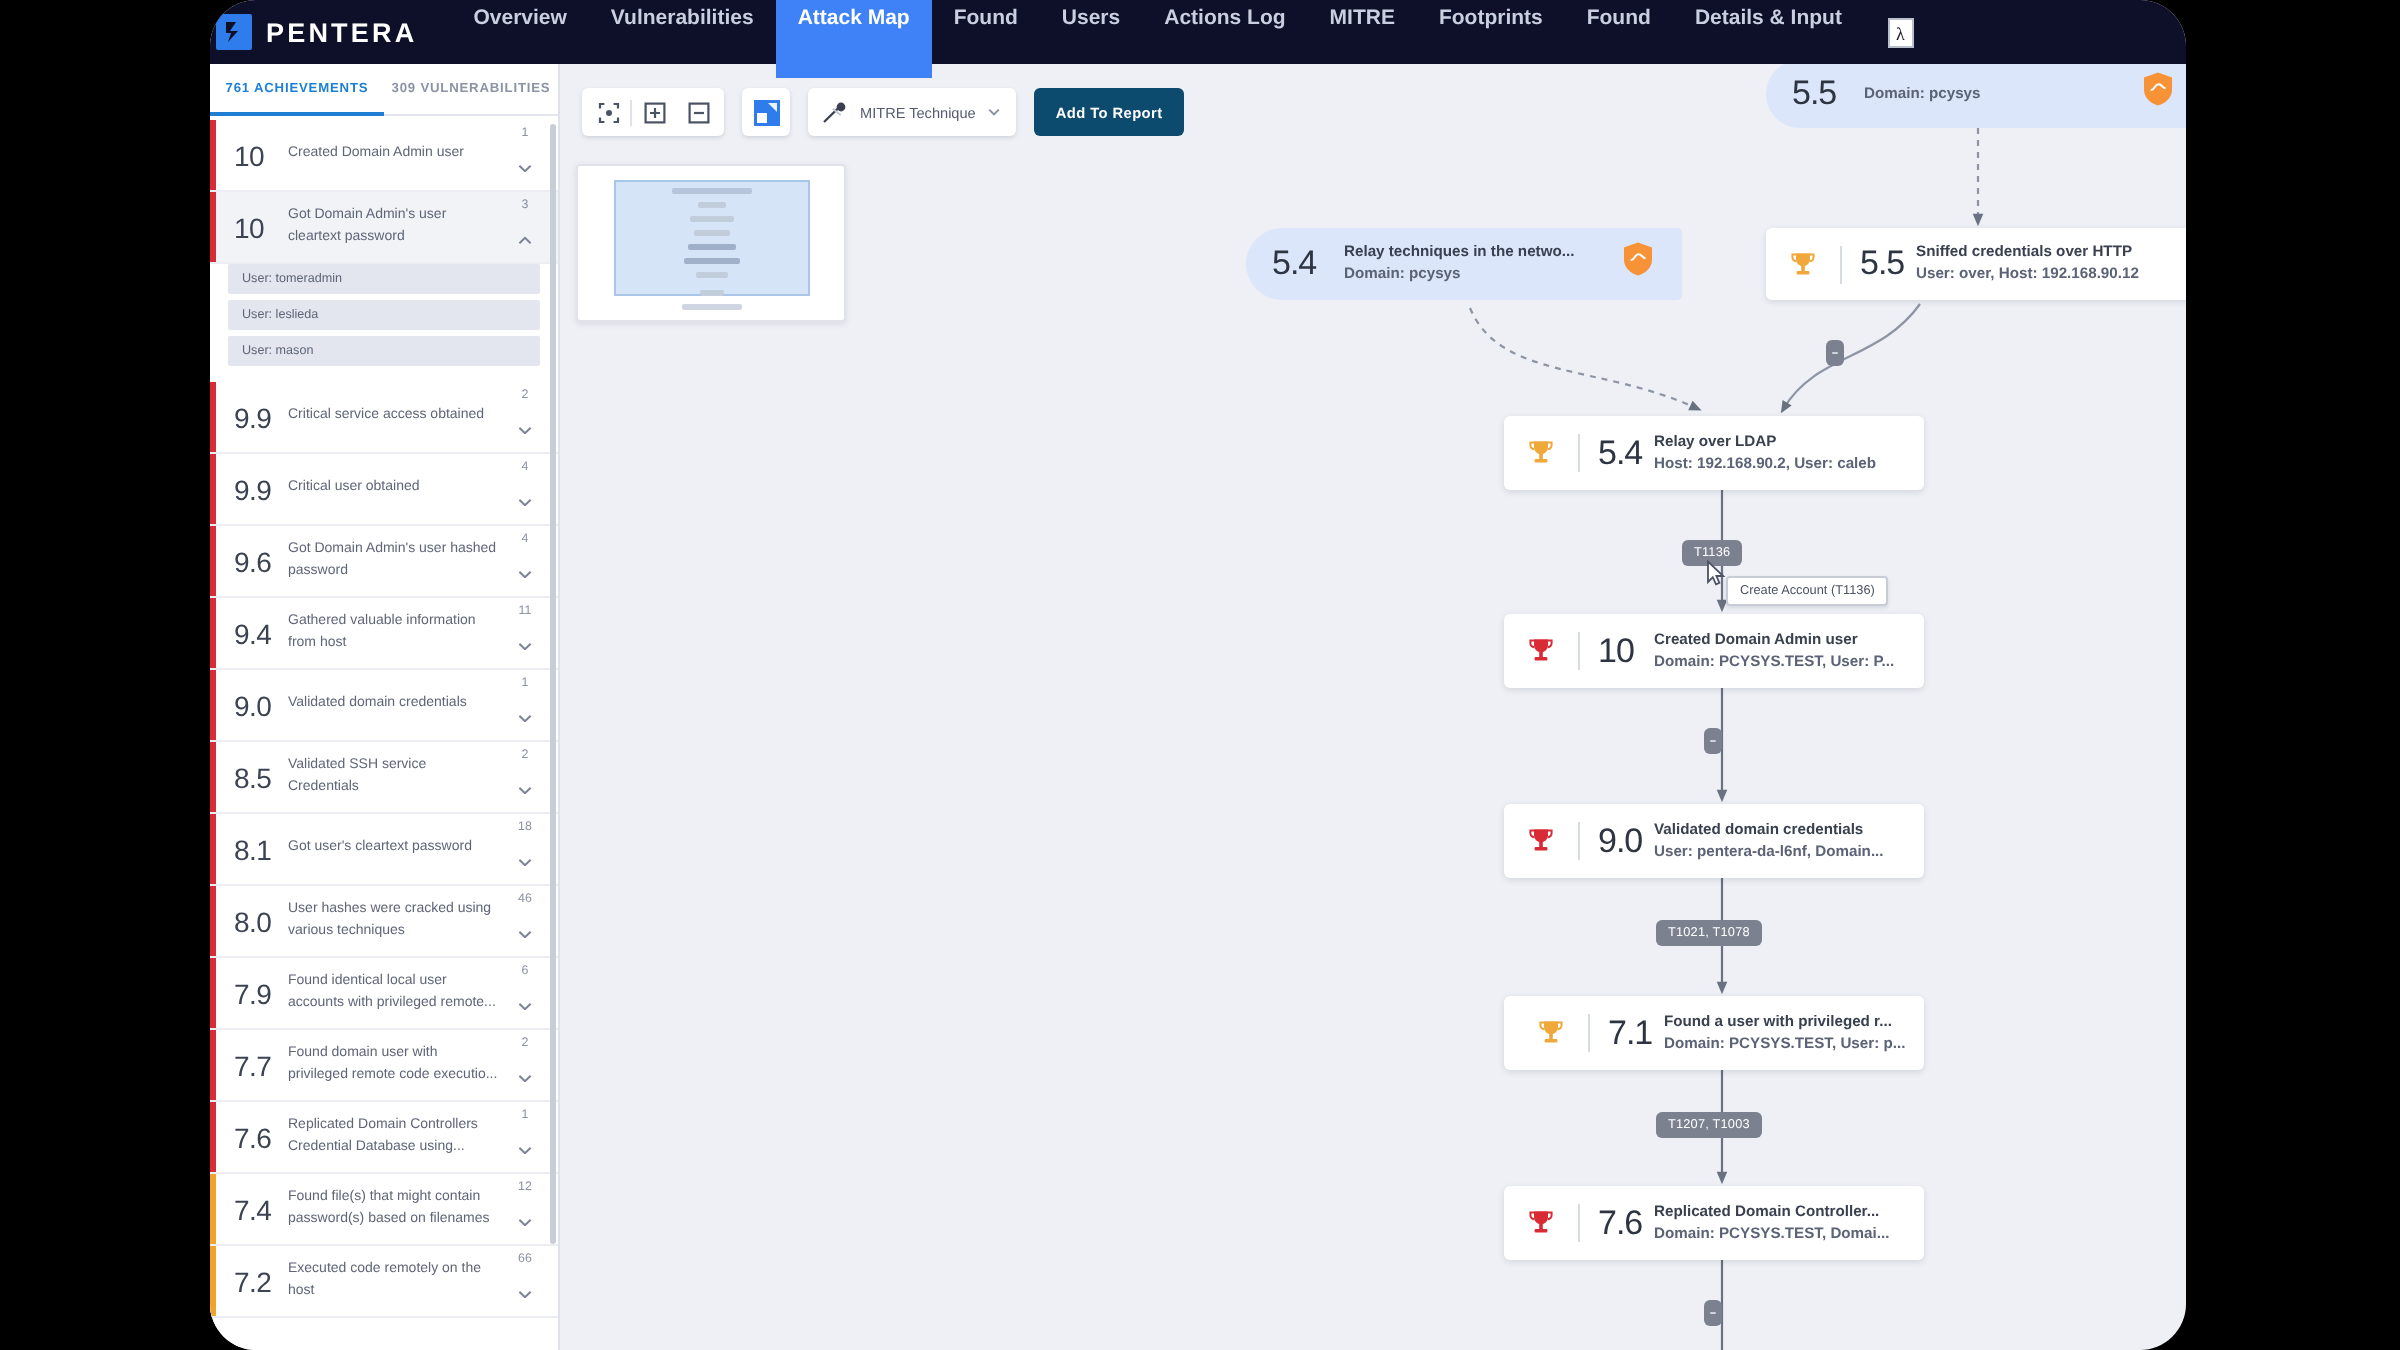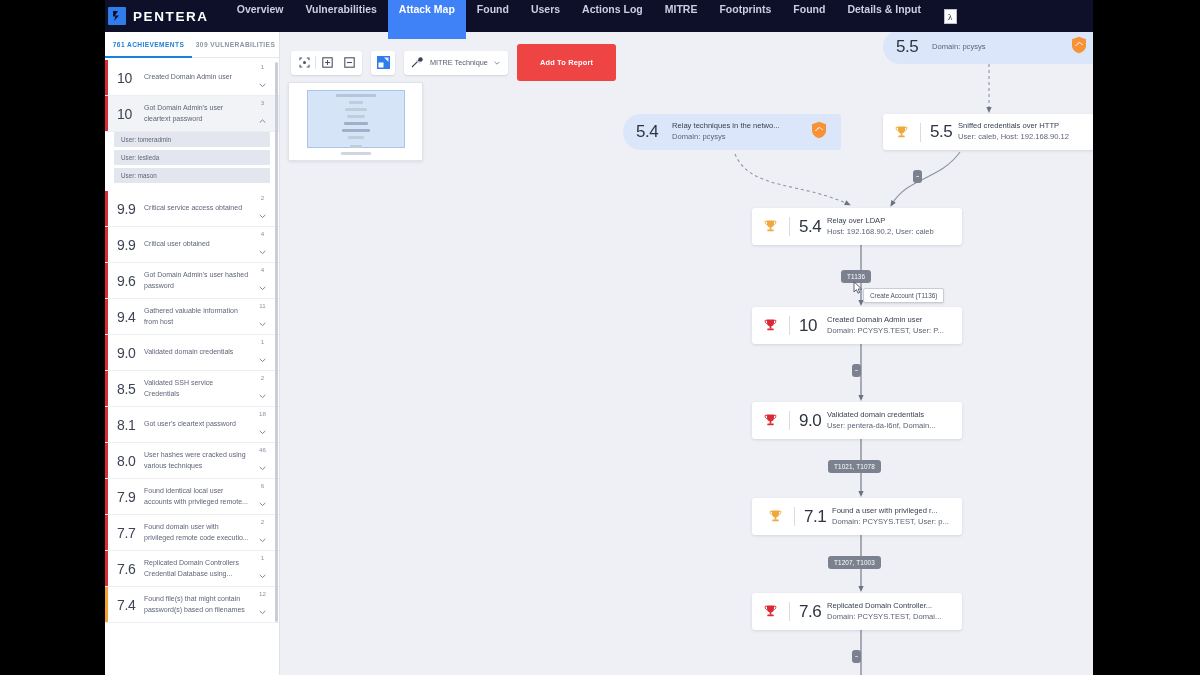--- a/index.html
+++ b/index.html
@@ -4,21 +4,21 @@
 <style>
   * { box-sizing: border-box; margin: 0; padding: 0; }
   html, body {
     width: 1200px; height: 675px;
     background: #000; overflow: hidden;
     font-family: "Liberation Sans", sans-serif;
   }
   #app {
     position: absolute; left: 105px; top: 0;
     width: 988px; height: 675px;
-    background: #eef0f5; overflow: hidden;
+    background: #eef0f5; overflow: hidden; border-radius: 23px;
   }
 
   
   .navbar {
     position: absolute; left: -105px; top: 0;
     width: 1200px; height: 32px;
     background: #0d1028;
     display: flex; align-items: center;
     z-index: 40;
   }
@@ -107,22 +107,22 @@
     box-shadow: 0 1px 2px rgba(30,40,70,.14);
     display: flex; align-items: center; justify-content: center; cursor: pointer;
   }
   .tb-mitre {
     display: flex; align-items: center; gap: 6px; background: #fff;
     border-radius: 3px; box-shadow: 0 1px 2px rgba(30,40,70,.14);
     height: 24px; padding: 0 8px 0 7px; cursor: pointer;
   }
   .tb-mitre span { font-size: 7.3px; color: #555c6d; text-align: center; }
   .tb-report {
-    background: #ef4444; color: #fff; font-size: 7.4px; font-weight: bold;
-    height: 37px; padding: 0 23px; display: flex; align-items: center;
+    background: #0c4a6e; color: #fff; font-size: 7.4px; font-weight: bold;
+    height: 24px; padding: 0 11px; display: flex; align-items: center;
     border-radius: 3px; cursor: pointer; letter-spacing: .2px;
   }
 
   
   .minimap {
     position: absolute; left: 183px; top: 82px; width: 135px; height: 79px;
     background: #fff; border: 1px solid #e0e3ea; border-radius: 2px;
     box-shadow: 0 1px 3px rgba(30,40,70,.10); z-index: 22;
   }
   .mm-view {
@@ -145,21 +145,21 @@
     background: #dbe6fa; border-radius: 22px 3px 3px 22px;
     box-shadow: none;
   }
   .node-trophy { width: 19px; display: flex; align-items: center; }
   .node-sep { width: 1px; height: 19px; background: #d7dbe4; margin: 0 9px 0 7px; }
   .node-score {
     font-size: 17px; color: #2e3442; letter-spacing: -.5px;
     min-width: 25px; font-weight: 400;
   }
   .node.blue .node-score { margin-right: 8px; margin-left: 2px; }
-  .node-text { flex: 1; padding-left: 3px; }
+  .node-text { flex: 1; padding-left: 3px; font-weight: bold; }
   .node-title { font-size: 7.6px; color: #39404f; line-height: 1.42; }
   .node-sub { font-size: 7.6px; color: #5c6376; line-height: 1.42; }
   .node-shield { position: absolute; right: 14px; top: 50%; transform: translateY(-50%); }
 
   .edge-badge {
     position: absolute; background: #7b818f; color: #fff;
     font-size: 6.4px; padding: 3px 6px; border-radius: 3px;
     white-space: nowrap; z-index: 6; cursor: pointer; letter-spacing: .1px;
   }
   .edge-dot {
@@ -393,20 +393,33 @@
             </div>
           </div>
         </div>
         <div>
           <div class="ach-item">
             <div class="ach-bar" style="background:#f0a32a"></div>
             <div class="ach-score">7.4</div>
             <div class="ach-label">Found file(s) that might contain password(s) based on filenames</div>
             <div class="ach-right">
               <div class="ach-count">12</div>
+              <span class="chev"><svg width="7" height="4.5" viewBox="0 0 7 4.5">
+                  <path d="M0.7,0.9 L3.5,3.6 L6.3,0.9" fill="none" stroke="#7b8295" stroke-width="1"></path>
+                </svg></span>
+            </div>
+          </div>
+        </div>
+        <div>
+          <div class="ach-item">
+            <div class="ach-bar" style="background:#f0a32a"></div>
+            <div class="ach-score">7.2</div>
+            <div class="ach-label">Executed code remotely on the host</div>
+            <div class="ach-right">
+              <div class="ach-count">66</div>
               <span class="chev"><svg width="7" height="4.5" viewBox="0 0 7 4.5">
                   <path d="M0.7,0.9 L3.5,3.6 L6.3,0.9" fill="none" stroke="#7b8295" stroke-width="1"></path>
                 </svg></span>
             </div>
           </div>
         </div>
       </div>
     <div class="side-scroll"></div>
   </div>
 
@@ -516,21 +529,21 @@
               <path d="M4 1.6h7v3.1a3.5 3.5 0 0 1-7 0z" fill="#f0a83a"></path>
               <path d="M4 2.3H2.2v1.1c0 1.3 .9 2.1 1.9 2.2M11 2.3h1.8v1.1c0 1.3-.9 2.1-1.9 2.2" fill="none" stroke="#f0a83a" stroke-width="1"></path>
               <rect x="6.6" y="8" width="1.8" height="2.6" fill="#f0a83a"></rect>
               <rect x="4.3" y="10.5" width="6.4" height="1.8" rx=".5" fill="#f0a83a"></rect>
             </svg>
           </div>
           <div class="node-sep"></div>
           <div class="node-score">5.5</div>
           <div class="node-text">
             <div class="node-title">Sniffed credentials over HTTP</div>
-            <div class="node-sub">User: caleb, Host: 192.168.90.12</div>
+            <div class="node-sub">User: over, Host: 192.168.90.12</div>
           </div>
         </div>
         <div class="node " style="left: 472px; top: 176px; width: 210px; height: 37px;">
           <div class="node-trophy">
             <svg width="15" height="15" viewBox="0 0 15 15">
               <path d="M4 1.6h7v3.1a3.5 3.5 0 0 1-7 0z" fill="#f0a83a"></path>
               <path d="M4 2.3H2.2v1.1c0 1.3 .9 2.1 1.9 2.2M11 2.3h1.8v1.1c0 1.3-.9 2.1-1.9 2.2" fill="none" stroke="#f0a83a" stroke-width="1"></path>
               <rect x="6.6" y="8" width="1.8" height="2.6" fill="#f0a83a"></rect>
               <rect x="4.3" y="10.5" width="6.4" height="1.8" rx=".5" fill="#f0a83a"></rect>
             </svg>

